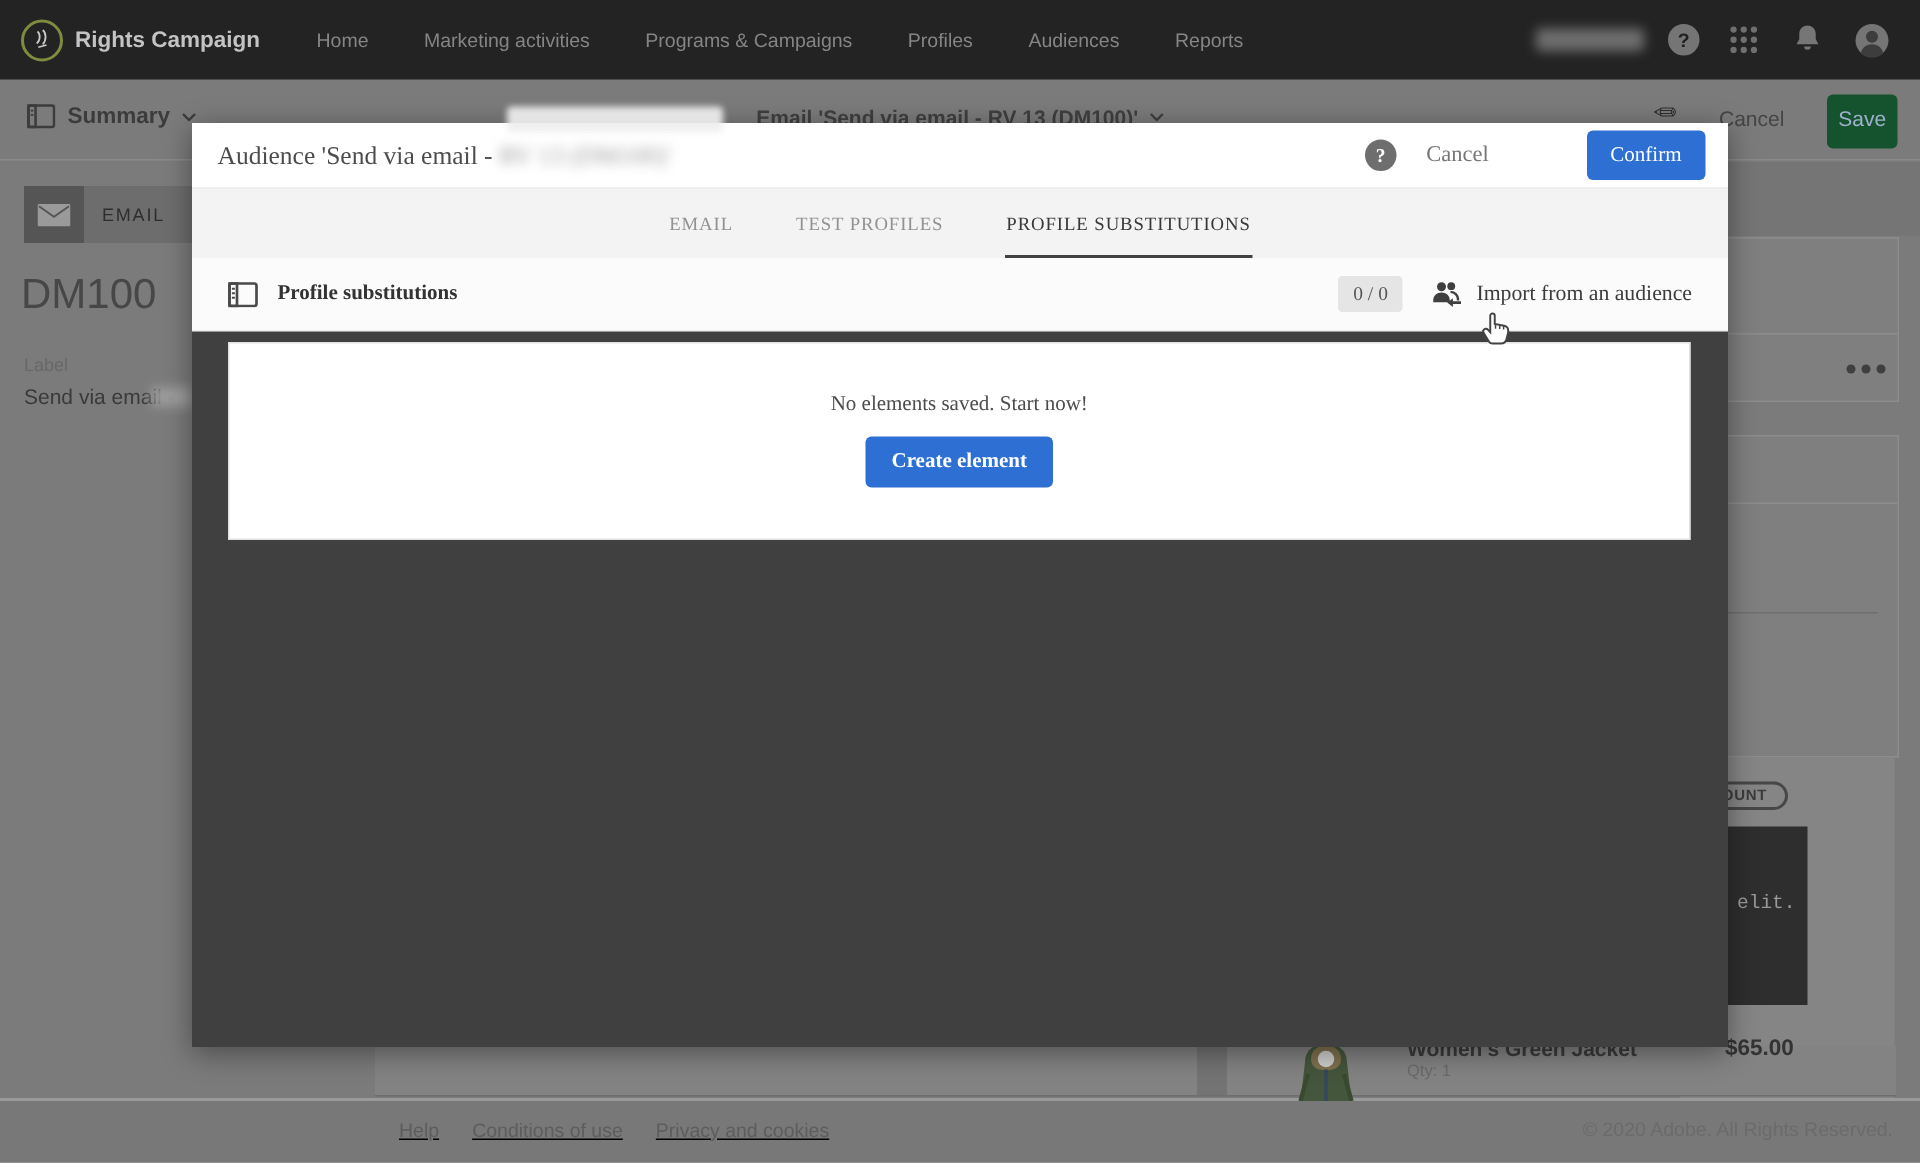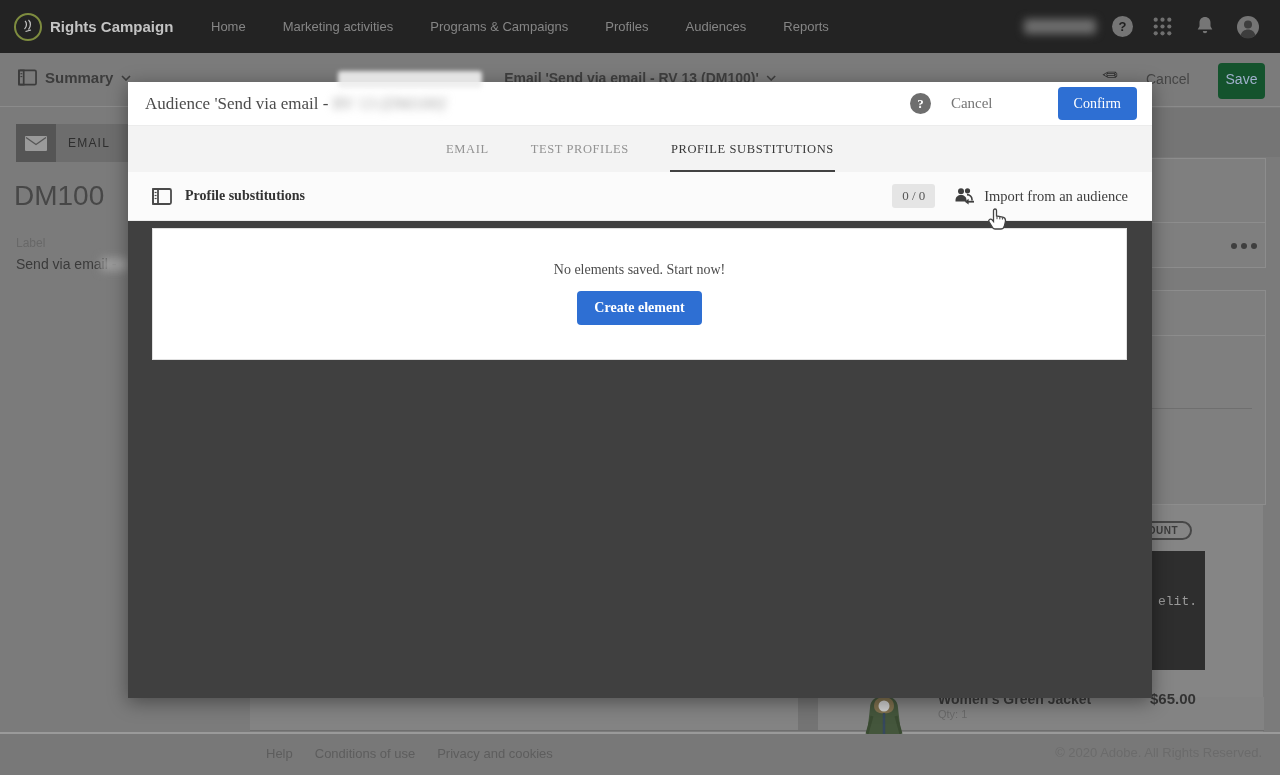--- a/index.html
+++ b/index.html
@@ -49,21 +49,21 @@
   .price{position:absolute;left:1138px;top:690px;font-size:15px;font-weight:bold;color:#333;z-index:3;margin-left:12px;}
   .prod-strip{position:absolute;left:250px;top:697px;width:1014px;height:33px;background:#838383;z-index:1;}
   .prod-gap{position:absolute;left:798px;top:697px;width:20px;height:33px;background:#747474;z-index:2;}
   .prod-name{position:absolute;left:938px;top:691px;font-size:14px;font-weight:bold;color:#3a3a3a;z-index:3;}
   .prod-qty{position:absolute;left:938px;top:708px;font-size:11px;color:#6a6a6a;z-index:3;}
   .jacket{position:absolute;left:860px;top:694px;z-index:3;}
   .prev-bottom{position:absolute;left:250px;top:730px;width:1014px;height:1px;background:#6e6e6e;z-index:2;}
 
   .page-bottom-edge{position:absolute;left:0;top:732px;width:1280px;height:2px;background:#9a9a9a;z-index:1;}
   .footer{position:absolute;left:0;top:734px;width:1280px;height:41px;background:#787878;z-index:1;}
-  .footer-links{position:absolute;left:266px;top:0;height:38px;display:flex;gap:22px;align-items:center;}
+  .footer-links{position:absolute;left:266px;top:0;height:38px;display:flex;gap:22px;align-items:center;text-decoration:underline;}
   .footer-link{font-size:13px;color:#5d5d5d;cursor:pointer;white-space:nowrap;}
   .copyright{position:absolute;right:18px;top:0;line-height:38px;font-size:13px;color:#6b6b6b;}
 
   
   .modal{position:absolute;left:128px;top:82px;width:1024px;height:616px;background:#fff;box-shadow:0 4px 18px rgba(0,0,0,.4);z-index:10;font-family:Liberation Serif, serif;}
   .m-header{position:absolute;left:0;top:0;width:100%;height:43px;display:flex;align-items:center;padding:0 15px 0 17px;}
   .m-title{font-size:17px;color:#4c4c4c;white-space:nowrap;}
   .m-title .redacted{filter:blur(4px);color:#9d9d9d;}
   .m-actions{margin-left:auto;display:flex;align-items:center;gap:20px;}
   .m-help{width:21px;height:21px;border-radius:50%;background:#6e6e6e;color:#fff;font-size:13px;font-weight:bold;text-align:center;line-height:21px;cursor:pointer;}

